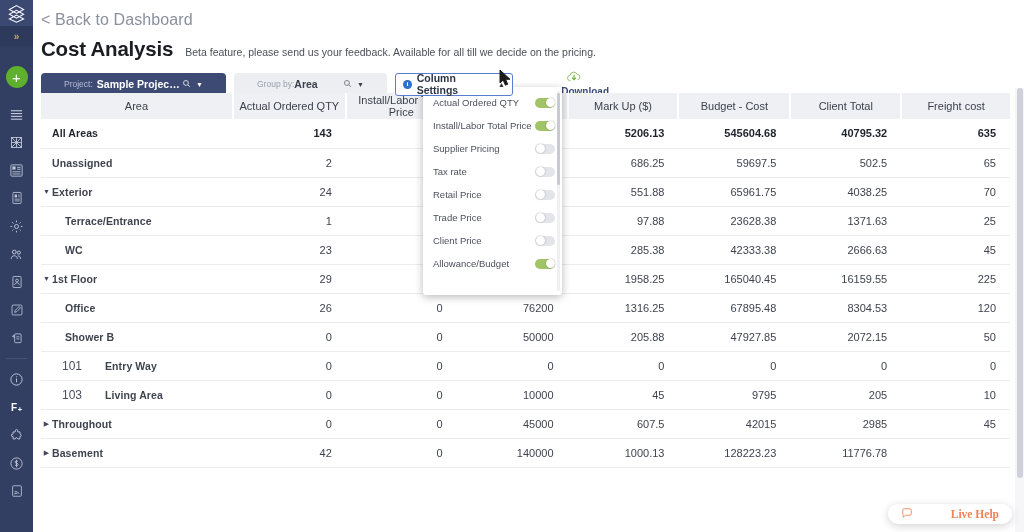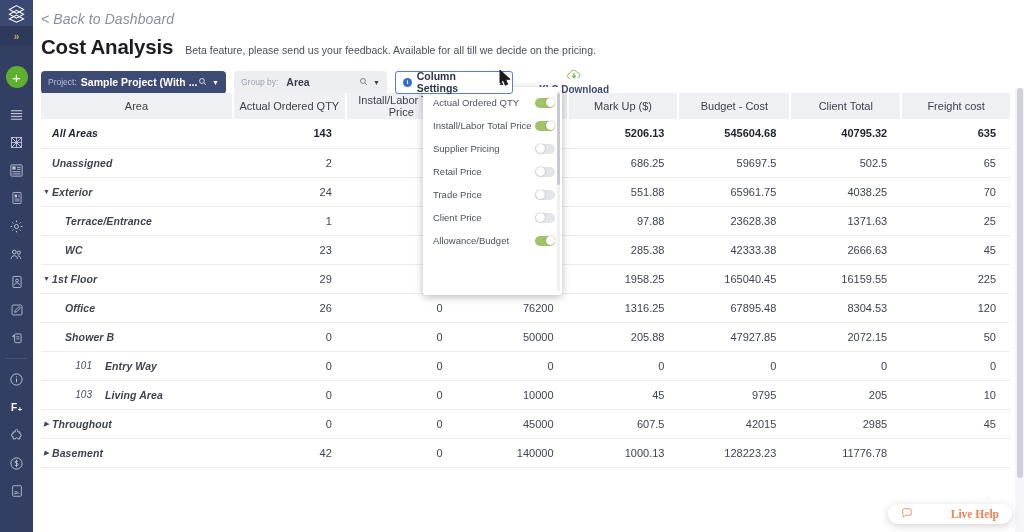--- a/index.html
+++ b/index.html
@@ -48,24 +48,23 @@
   .sb-divider { width: 21px; height: 1px; background: #46527a; margin: 6px 0; }
 
   
   .main {
     flex: 1 1 auto; height: 532px;
     background: #ffffff;
     position: relative;
     overflow: hidden;
   }
   .back-link {
-    color: #8a8f9c; font-size: 14px;
+    color: #8a8f9c; font-size: 16px;
     padding: 11px 12px 0 8px;
     letter-spacing: .1px;
-    font-style: italic;
   }
   .title-row {
     display: flex; align-items: baseline;
     padding: 8px 0 0 8px;
   }
   .page-title {
     font-size: 20.5px; font-weight: bold; color: #1b1d22;
     letter-spacing: -.2px;
   }
   .page-subtitle {
@@ -74,35 +73,35 @@
 
   
   .toolbar {
     display: flex; align-items: center;
     padding: 10px 0 0 8px;
     position: relative;
   }
   .pill {
     height: 23px; border-radius: 4px;
     display: flex; align-items: center;
-    padding: 0 7px;
+    padding: 0 23px;
     font-size: 10.5px;
     white-space: nowrap;
   }
   .pill-project {
     background: #3d4a74; color: #ffffff;
     width: 185px;
   }
   .pill-project .lbl { color: #b7bed4; font-size: 8.5px; margin-right: 4px; }
   .pill-project .val { font-weight: bold; font-size: 10.5px; overflow:hidden; text-overflow:ellipsis; }
   .pill-group {
     background: #eceef2; color: #3a3f4b;
     width: 153px; margin-left: 8px;
   }
-  .pill-group .lbl { color: #9aa0ad; font-size: 8.5px; margin-right: 8px; }
+  .pill-group .lbl { color: #9aa0ad; font-size: 8.5px; margin-right: 0; }
   .pill-group .val { font-weight: bold; font-size: 10.5px; }
   .pill .spacer { flex: 1 1 auto; }
   .pill .mag { margin-right: 5px; opacity: .85; }
   .pill .caret { font-size: 7px; }
 
   .colsettings-btn {
     margin-left: 8px;
     height: 23px; border: 1px solid #5b7dd0; border-radius: 3px;
     background: #ffffff; color: #2b3445;
     display: flex; align-items: center; padding: 0 7px;
@@ -148,29 +147,28 @@
     font-size: 11px; color: #3e434e;
     border-bottom: 1px solid #ececef;
     text-align: right;
     padding-right: 14px;
     white-space: nowrap;
   }
   table.ct tbody tr.total td { font-weight: bold; color: #1f232c; }
   td.area-cell {
     text-align: left; padding-right: 0; position: relative;
     color: #3a4050;
-    font-style: italic;
   }
   td.area-cell .inner { display: flex; align-items: center; height: 100%; }
   .arrow {
     width: 11px; display:inline-block; text-align:center;
     font-size: 7px; color: #44495a; flex: 0 0 11px;
   }
   .code {
-    display:inline-block; width: 40px; font-size: 10px; color:#4a4f5d;
+    display:inline-block; width: 40px; font-size: 12px; color:#4a4f5d;text-align:center;
   }
   .nm { font-weight: bold; font-size: 10.5px; letter-spacing:.1px;}
   .nm.lvl0 { padding-left: 0px; }
   .nm.lvl1 { padding-left: 13px; }
 
   
   .dropdown {
     position: absolute;
     left: 390px; top: 87px;
     width: 139px; height: 208px;
@@ -668,20 +666,26 @@
             </div>
           </div>
           <div class="dd-item">
             <div class="txt">Install/Labor Total Price</div>
             <div class="toggle on">
               <div class="knob"></div>
             </div>
           </div>
           <div class="dd-item">
             <div class="txt">Supplier Pricing</div>
+            <div class="toggle">
+              <div class="knob"></div>
+            </div>
+          </div>
+          <div class="dd-item">
+            <div class="txt">Tax rate</div>
             <div class="toggle">
               <div class="knob"></div>
             </div>
           </div>
           <div class="dd-item">
             <div class="txt">Retail Price</div>
             <div class="toggle">
               <div class="knob"></div>
             </div>
           </div>

